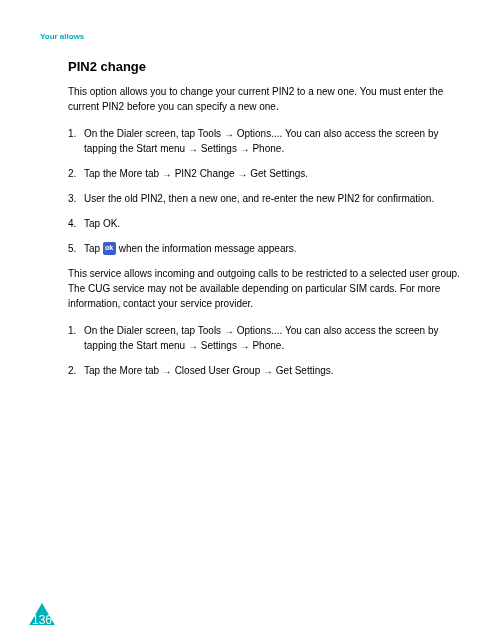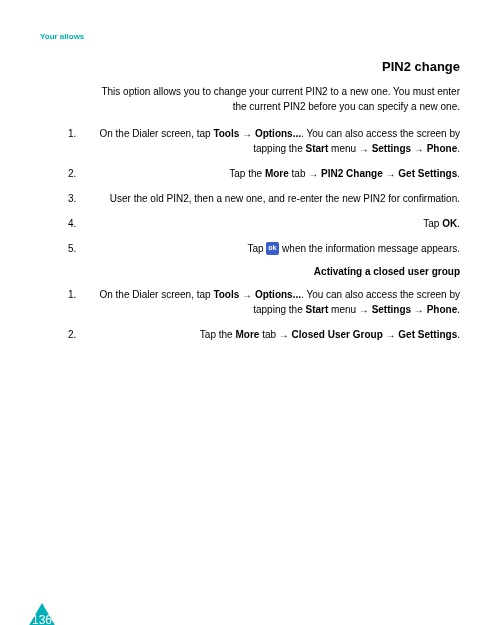--- a/index.html
+++ b/index.html
@@ -13,32 +13,30 @@
       padding: 32px 40px 40px 40px;
     }
     .breadcrumb {
       color: #00b0b9;
       font-size: 8px;
       font-weight: bold;
       margin-bottom: 18px;
     }
     .content {
       padding-left: 28px;
-      text-align: right;
     }
     h2 {
       font-size: 13px;
       font-weight: bold;
       margin-bottom: 10px;
     }
     p.body {
       font-size: 10px;
       line-height: 1.5;
       margin-bottom: 12px;
-      margin-left: 26px;
     }
     ol {
       list-style: none;
       counter-reset: step;
       font-size: 10px;
       line-height: 1.5;
     }
     ol li {
       counter-increment: step;
       position: relative;
@@ -90,21 +88,21 @@
     }
     .ok-icon::after {
       content: "ok";
       color: #fff;
       font-size: 7px;
       font-weight: bold;
       position: absolute;
       left: 2px;
       top: 1px;
     }
-    b { font-weight: bold; }
+    b { font-weight: normal; }
     .arrow { font-family: Arial; }
     .section-gap { margin-top: 18px; }
   </style>
 </head>
 <body>
 
 <div class="breadcrumb">Your allows</div>
 
 <div class="content">
 
@@ -120,22 +118,22 @@
     </li>
     <li>User the old PIN2, then a new one, and re-enter the new PIN2 for confirmation.</li>
     <li>
       <span>Tap </span><b>OK</b><span>.</span>
     </li>
     <li>
       <span>Tap </span><span class="ok-icon"></span><span> when the information message appears.</span>
     </li>
   </ol>
 
+  <p class="body">This service allows incoming and outgoing calls to be restricted to a selected user group. The CUG service may not be available depending on particular SIM cards. For more information, contact your service provider.</p>
 
-  <div class="subhead">Activating a closed user group</div>
 
   <ol>
     <li>
       <span>On the Dialer screen, tap </span><b>Tools</b><span class="arrow"> → </span><b>Options...</b><span>. You can also access the screen by tapping the </span><b>Start</b><span class="arrow"> menu → </span><b>Settings</b><span class="arrow"> → </span><b>Phone</b><span>.</span>
     </li>
     <li>
       <span>Tap the </span><b>More</b><span class="arrow"> tab → </span><b>Closed User Group</b><span class="arrow"> → </span><b>Get Settings</b><span>.</span>
     </li>
   </ol>
 

